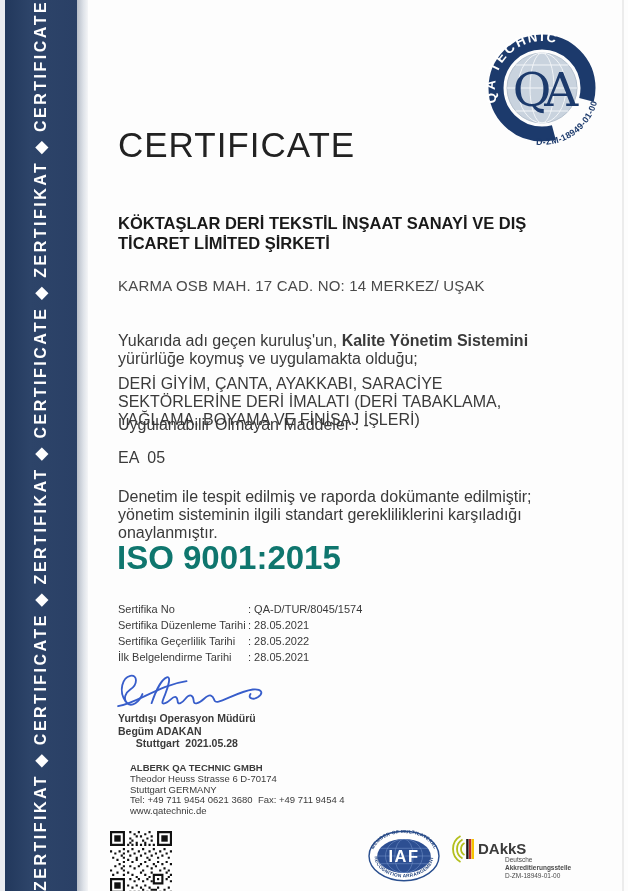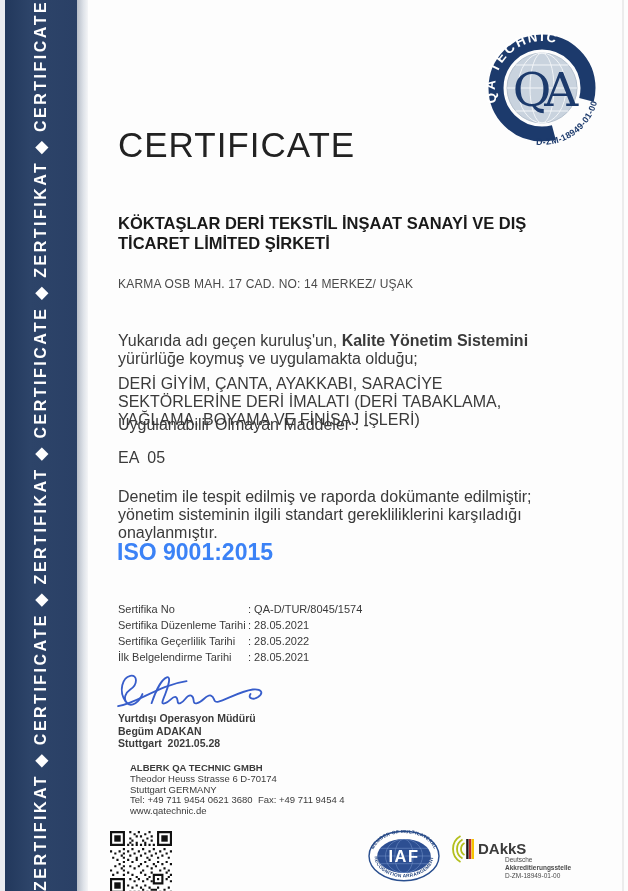--- a/index.html
+++ b/index.html
@@ -17,40 +17,40 @@
     transform:rotate(-90deg) translateX(-891px);transform-origin:0 0;
     text-align:center;line-height:72px;white-space:nowrap;
     color:#ffffff;font-weight:bold;font-size:16px;letter-spacing:2.5px;}
   .band-strip{left:77px;top:0;width:11px;height:100%;
     background:linear-gradient(90deg,#b7bec9 0%,#dfe3e9 60%,#f4f5f7 100%);}
   .right-line{left:622px;top:0;width:2px;height:100%;background:#ececec;}
 
   .title{left:118px;top:127px;font-size:35px;letter-spacing:1px;color:#222;line-height:1;}
   .company{left:118px;top:213px;width:432px;font-size:16.5px;font-weight:bold;
     line-height:20px;color:#1a1a1a;}
-  .address{left:118px;top:277px;font-size:12px;color:#4a4a4a;letter-spacing:.2px;}
+  .address{left:118px;top:277px;font-size:15px;color:#4a4a4a;letter-spacing:.2px;}
 
   .para{font-size:16px;color:#3a3a3a;line-height:18px;}
   .intro{left:118px;top:332px;width:428px;}
   .scope{left:118px;top:375px;width:440px;}
   .exclusions{left:118px;top:416px;}
   .ea{left:118px;top:449px;white-space:pre;}
   .confirm{left:118px;top:488px;width:445px;}
 
-  .iso{left:117px;top:541px;font-size:23px;font-weight:bold;color:#3b82f6;line-height:1;}
+  .iso{left:117px;top:541px;font-size:33px;font-weight:bold;color:#0f766e;line-height:1;}
 
   .details{left:118px;top:603px;font-size:11px;color:#3a3a3a;}
   .detail-row{display:flex;line-height:13px;margin-bottom:3px;}
   .detail-label{width:130px;flex:0 0 130px;}
 
   .signatory{left:118px;top:712px;font-size:10.5px;font-weight:bold;color:#3b3b3b;line-height:12.5px;}
   .issuer{left:118px;top:763px;font-size:9.5px;color:#3b3b3b;line-height:9.8px;}
   .issuer .bold{font-weight:bold;}
   .issuer div{margin-bottom:1px;margin-left:12px;}
-  .pre{white-space:pre;}
+  .pre{white-space:pre;text-align:center;}
   svg{display:block;}
 </style>
 </head>
 <body>
 
 <div class="page">
 
   <div class="abs edge-left"></div>
 
   <div class="abs band">

